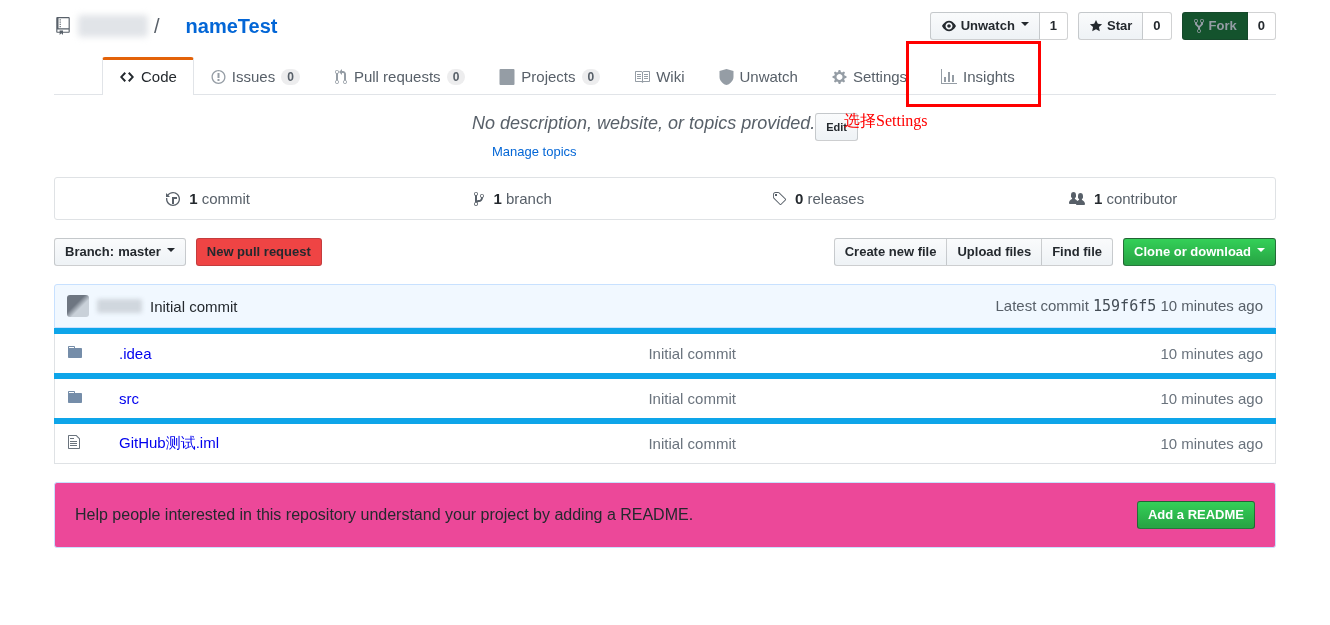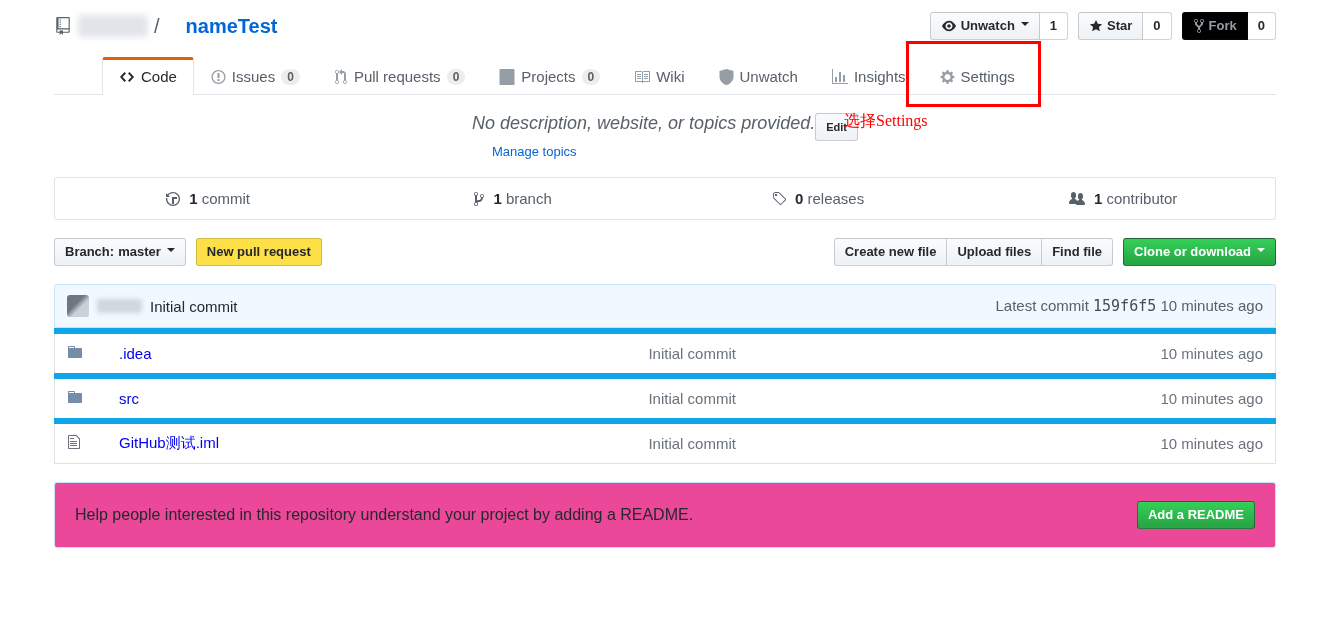--- a/index.html
+++ b/index.html
@@ -14,21 +14,21 @@
 .repo-title .owner-blur { display:inline-block; width: 70px; height: 22px; background:#e1e4e8; filter: blur(3px); border-radius:3px; }
 .repo-title a { color: #0366d6; font-weight: 600; }
 .repo-title .sep { color: #586069; }
 .repo-title svg { fill: #586069; }
 
 .pagehead-actions { display: flex; gap: 10px; list-style:none; }
 .btn-group { display:flex; }
 .btn { display:inline-flex; align-items:center; gap:4px; padding: 3px 10px; font-size: 13px; font-weight:600; line-height: 20px; color:#24292e; background: linear-gradient(-180deg,#fafbfc,#eff3f6 90%); border:1px solid rgba(27,31,35,.2); border-radius:3px; cursor:pointer; }
 .btn-group .btn { border-top-right-radius:0; border-bottom-right-radius:0; }
 .social-count { padding:3px 10px; font-size:13px; font-weight:600; line-height:20px; color:#24292e; background:#fff; border:1px solid rgba(27,31,35,.2); border-left:0; border-top-right-radius:3px; border-bottom-right-radius:3px; }
-.btn[disabled] { color:#959da5; background:#000000; cursor:default; }
+.btn[disabled] { color:#959da5; background:#14532d; cursor:default; }
 .btn svg { fill:#24292e; }
 .btn[disabled] svg { fill:#959da5; }
 .dropdown-caret { display:inline-block; width:0; height:0; border:4px solid transparent; border-top-color:currentColor; vertical-align:middle; margin-left:2px; }
 
 
 .reponav { display:flex; align-items:flex-end; border-bottom:1px solid #e1e4e8; margin-top: 16px; position:relative;padding-left:48px; }
 .reponav-item { display:flex; align-items:center; gap:6px; padding:10px 16px; color:#586069; font-size:15px; border:1px solid transparent; border-bottom:none; cursor:pointer; position:relative; top:1px; }
 .reponav-item.selected { color:#24292e; background:#fff; border-color:#e1e4e8; border-top:3px solid #e36209; border-radius:3px 3px 0 0; padding-top:8px; }
 .reponav-item svg { fill:#959da5; }
 .reponav-item.selected svg { fill:#24292e; }
@@ -45,21 +45,21 @@
 
 
 .numbers-summary { display:flex; border:1px solid #dfe2e5; border-radius:3px; margin-top:18px; list-style:none; }
 .numbers-summary li { flex:1; text-align:center; padding:12px 0; color:#586069; font-size:15px; }
 .numbers-summary li .num { font-weight:600; color:#24292e; }
 .numbers-summary svg { fill:#586069; vertical-align:text-bottom; margin-right:4px; }
 
 
 .file-navigation { display:flex; justify-content:space-between; align-items:center; margin-top:18px; }
 .file-navigation .left, .file-navigation .right { display:flex; gap:10px; align-items:center; }
-.btn-outline { background:#fde047; color:#24292e;text-align:center; }
+.btn-outline { background:#ef4444; color:#24292e;text-align:center; }
 .btn-primary { color:#fff; background:linear-gradient(-180deg,#34d058,#28a745 90%); border-color:rgba(27,31,35,.5); }
 .BtnGroup { display:flex; }
 .BtnGroup .btn { border-radius:0; border-right-width:0; }
 .BtnGroup .btn:first-child { border-top-left-radius:3px; border-bottom-left-radius:3px; }
 .BtnGroup .btn:last-child { border-top-right-radius:3px; border-bottom-right-radius:3px; border-right-width:1px; }
 
 
 .commit-tease { display:flex; justify-content:space-between; align-items:center; background:#f1f8ff; border:1px solid #c8e1ff; border-radius:3px 3px 0 0; padding:10px 12px; margin-top:18px; font-size:15px; color:#586069; }
 .commit-tease .left-tease { display:flex; align-items:center; gap:8px; }
 .avatar { width:22px; height:22px; border-radius:3px; background:linear-gradient(135deg,#6e7681 40%,#c9d1d9 60%); }
@@ -160,31 +160,31 @@
             <path d="M3 5h4v1H3V5zm0 3h4V7H3v1zm0 2h4V9H3v1zm11-5h-4v1h4V5zm0 2h-4v1h4V7zm0 2h-4v1h4V9zm2-6v9c0 .55-.45 1-1 1H9.5l-1 1-1-1H2c-.55 0-1-.45-1-1V3c0-.55.45-1 1-1h5.5l1 1 1-1H15c.55 0 1 .45 1 1zm-8 .5L7.5 3H2v9h6V3.5zm7-.5H9.5l-.5.5V12h6V3z"></path>
           </svg>
         <span>Wiki</span>
       </a>
       <a class="reponav-item">
         <svg width="15" height="16" viewBox="0 0 14 16">
             <path d="M0 2l7-2 7 2v6.02C14 12.69 8.69 16 7 16c-1.69 0-7-3.31-7-7.98V2zm1 .75L7 1l6 1.75v5.268C13 12.104 8.449 15 7 15c-1.449 0-6-2.896-6-6.982V2.75zM6 8h2v4H6V8zm0-5h2v4H6V3z"></path>
           </svg>
         <span>Unwatch</span>
       </a>
-      <a class="reponav-item">
-        <svg width="16" height="16" viewBox="0 0 16 16">
-            <path d="M16 14v1H0V0h1v14h15zM5 13H3V8h2v5zm4 0H7V3h2v10zm4 0h-2V6h2v7z"></path>
-          </svg>
-        <span>Insights</span>
-      </a>
       <a class="reponav-item" style="position:relative;">
         <svg width="15" height="16" viewBox="0 0 14 16">
             <path d="M14 8.77v-1.6l-1.94-.64-.45-1.09.88-1.84-1.13-1.13-1.81.91-1.09-.45-.69-1.92h-1.6l-.63 1.94-1.11.45-1.84-.88-1.13 1.13.91 1.81-.45 1.09L0 7.23v1.59l1.94.64.45 1.09-.88 1.84 1.13 1.13 1.81-.91 1.09.45.69 1.92h1.59l.63-1.94 1.11-.45 1.84.88 1.13-1.13-.92-1.81.47-1.09L14 8.75v.02zM7 11c-1.66 0-3-1.34-3-3s1.34-3 3-3 3 1.34 3 3-1.34 3-3 3z"></path>
           </svg>
         <span>Settings</span>
+      </a>
+      <a class="reponav-item">
+        <svg width="16" height="16" viewBox="0 0 16 16">
+            <path d="M16 14v1H0V0h1v14h15zM5 13H3V8h2v5zm4 0H7V3h2v10zm4 0h-2V6h2v7z"></path>
+          </svg>
+        <span>Insights</span>
       </a>
 
       <div class="highlight-box" style="left:852px; top:-15px; width:135px; height:66px;"></div>
       <div class="annotation" style="left:790px; top:55px;">选择Settings</div>
     </nav>
   </div>
 
   <div class="repo-meta">
     <div>
       <p class="repo-desc">No description, website, or topics provided.</p>

